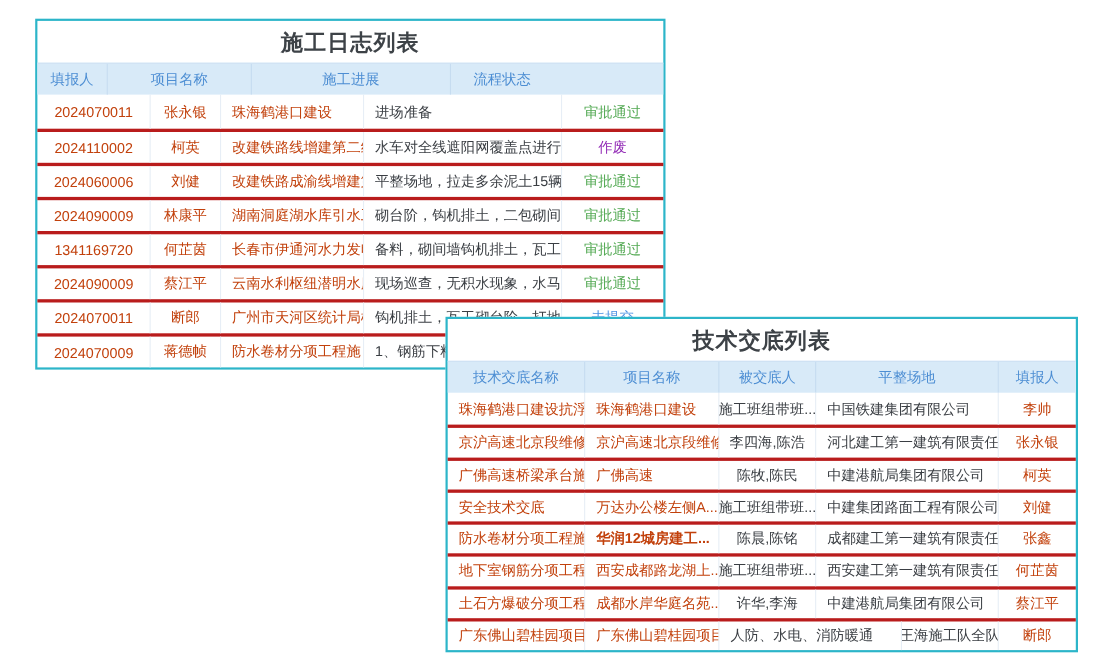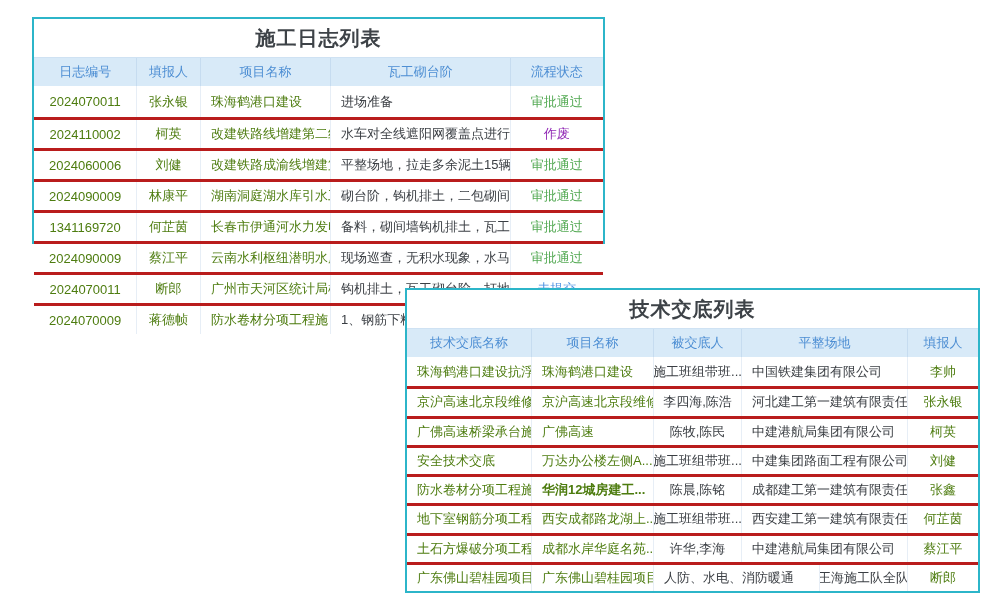--- a/index.html
+++ b/index.html
@@ -1,21 +1,21 @@
 <!DOCTYPE html>
 <html><head>
 <meta charset="utf-8">
 <style>
   * { margin:0; padding:0; box-sizing:border-box; }
   html,body { width:1000px; height:600px; background:#ffffff; overflow:hidden;
               font-family:"Liberation Sans","DejaVu Sans",sans-serif; }
   .stage { position:relative; width:1000px; height:600px; background:#ffffff; }
 
   .card { position:absolute; background:#ffffff; border:2px solid #2cb5c9; }
-  .card1 { left:32px;  top:17px;  width:573px; height:227px; z-index:1; }
+  .card1 { left:32px;  top:17px;  width:573px; height:319px; z-index:1; }
   .card2 { left:405px; top:288px; width:575px; height:305px; z-index:2; }
 
   .card-title { height:38px; display:flex; align-items:center; justify-content:center;
                 font-size:20px; font-weight:bold; color:#3d4247; letter-spacing:1px; }
   .card2 .card-title { height:38px; }
 
   .thead { display:flex; height:29px; background:#d8eaf8; border-top:1px solid #cfe2f3; }
   .th { display:flex; align-items:center; justify-content:center; font-size:13px;
         color:#4d8ed3; border-right:1px solid #c6dcf0; overflow:hidden; white-space:nowrap; }
   .th:last-child { border-right:none; }
@@ -24,38 +24,37 @@
   .tr { display:flex; height:31px; border-top:3px solid #b91c1c; }
   .tr:first-child { border-top:none; }
   .card2 .tr { height:29.25px; }
   .td { display:flex; align-items:center; font-size:13px; color:#3a3e43;
         border-right:1px solid #e7eef6; overflow:hidden; white-space:nowrap;
         text-overflow:ellipsis; padding:0 8px; }
   .td:last-child { border-right:none; }
   .align-center { justify-content:center; }
   .align-left { justify-content:flex-start; padding-left:10px; }
 
-  .style-link { color:#4d7c0f; cursor:pointer; }
+  .style-link { color:#c2410c; cursor:pointer; }
   .style-status { font-size:13px; }
   .status-green  { color:#53a953; }
   .status-purple { color:#9129b5; }
   .status-blue   { color:#4a90e2; }
 </style>
 </head>
 <body>
 
 <div class="stage">
 
   <section class="card card1">
     <div class="card-title">施工日志列表</div>
     <div class="thead">
-        <div class="th" style="width: 104px;">日志编号</div>
         <div class="th" style="width: 64px;">填报人</div>
         <div class="th" style="width: 131px;">项目名称</div>
-        <div class="th" style="width: 181px;">瓦工砌台阶</div>
+        <div class="th" style="width: 181px;">施工进展</div>
         <div class="th" style="width: 93px;">流程状态</div>
       </div>
     <div class="tbody">
         <div class="tr">
           <div class="td align-center style-link" style="width: 104px;">2024070011</div>
           <div class="td align-center style-link" style="width: 64px;">张永银</div>
           <div class="td align-left style-link" style="width: 131px;">珠海鹤港口建设</div>
           <div class="td align-left style-text" style="width: 181px;">进场准备</div>
           <div class="td align-center style-status status-green" style="width: 93px;">审批通过</div>
         </div>

